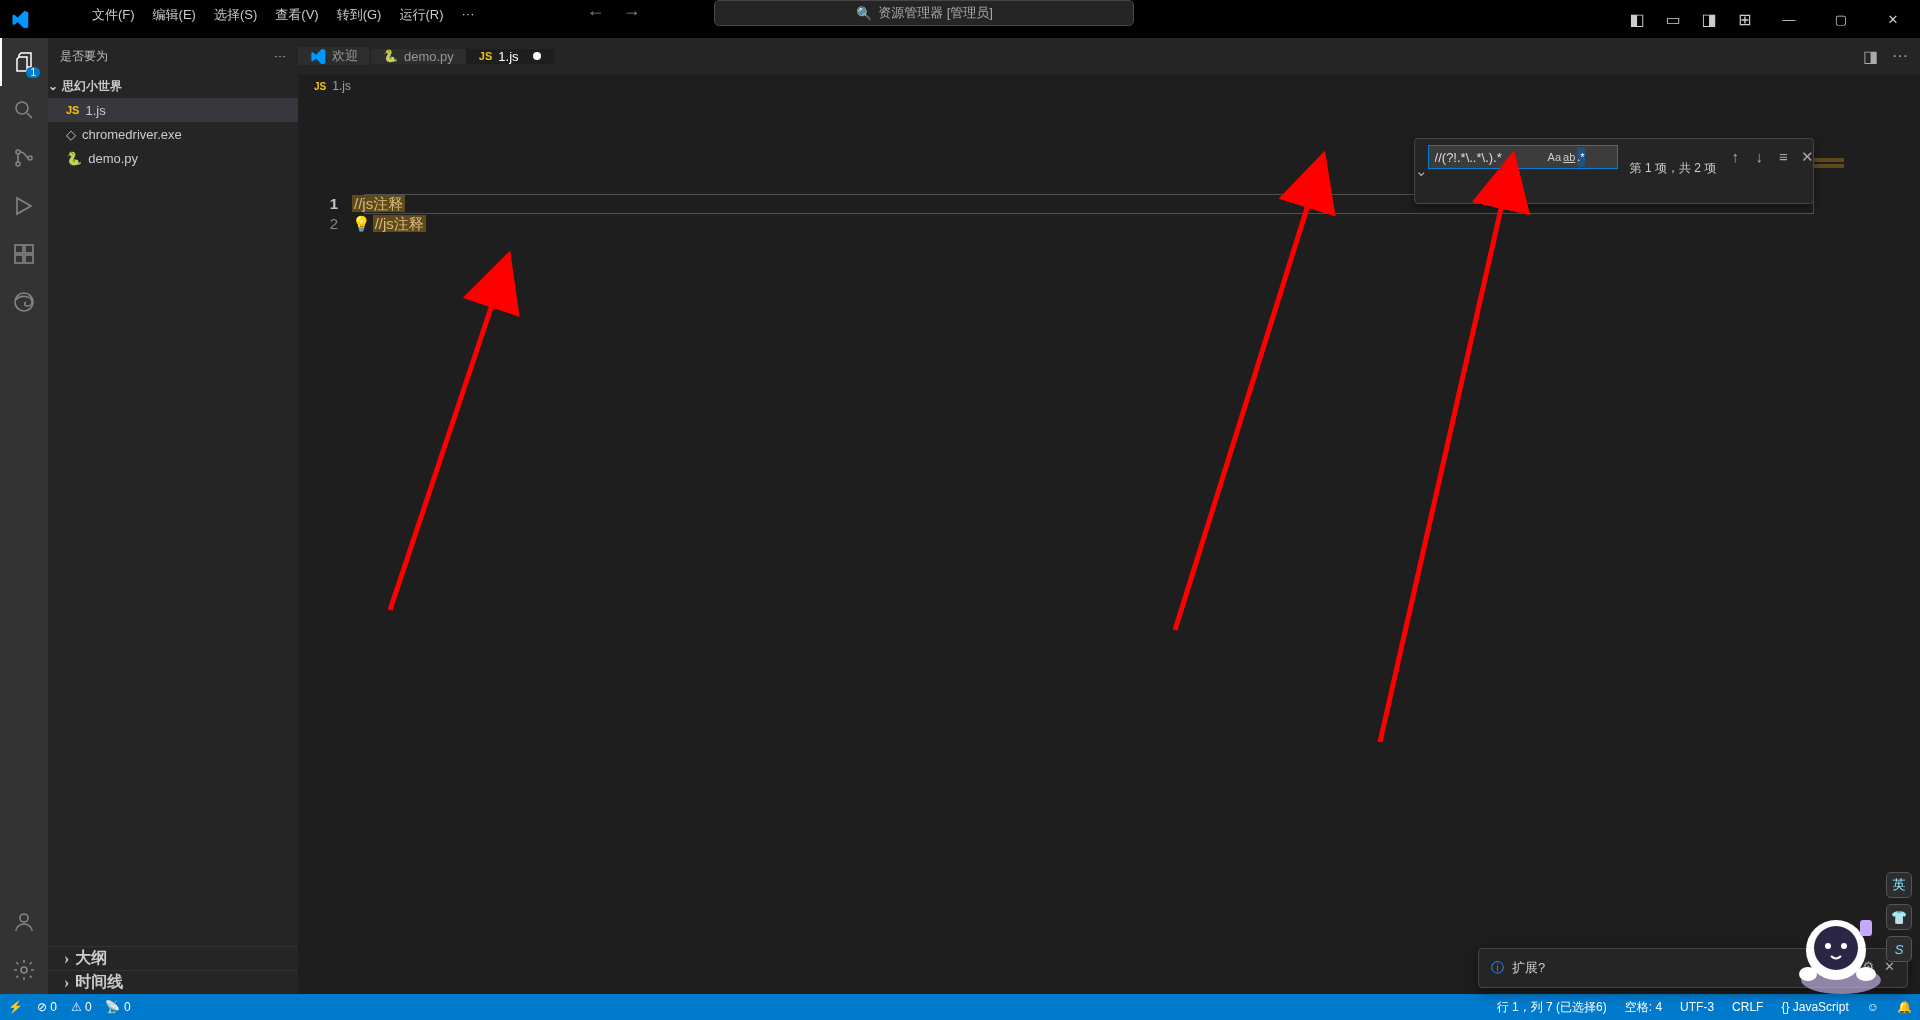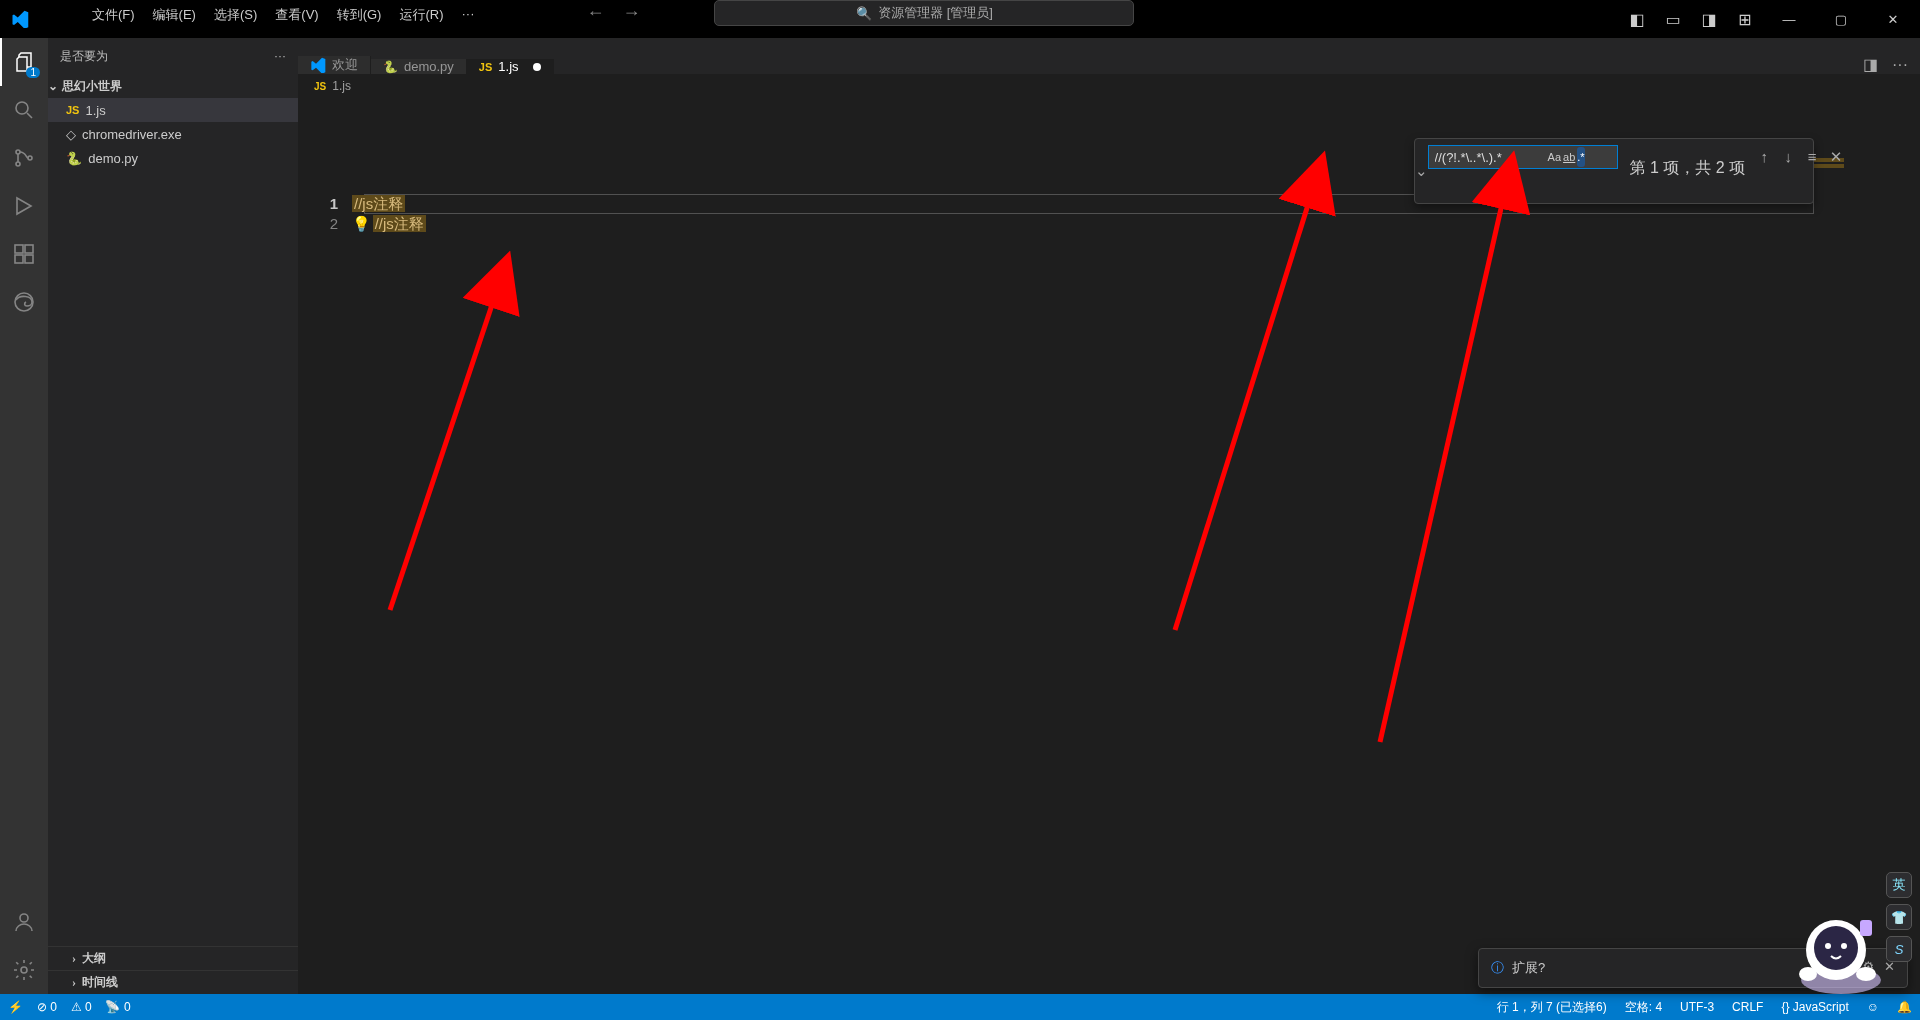--- a/index.html
+++ b/index.html
@@ -28,26 +28,26 @@
 
 .sidebar { position: absolute; top: 38px; left: 48px; width: 250px; bottom: 26px; background: #252526; color: #ccc; font-size: 13px; }
 .sidebar .sb-head { height: 36px; display: flex; align-items: center; justify-content: space-between; padding: 0 12px; color: #bbb; font-size: 12px; }
 .sidebar .sb-project { height: 24px; display: flex; align-items: center; padding: 0 0; font-weight: 600; font-size: 12px; }
 .sidebar .sb-project::before { content: "⌄"; margin-right: 4px; }
 .sidebar .file { height: 24px; display: flex; align-items: center; padding-left: 18px; gap: 6px; cursor: pointer; }
 .sidebar .file.active { background: #37373d; }
 .sidebar .ico-js { color: #f1c40f; font-weight: bold; font-size: 11px; }
 .sidebar .ico-exe { color: #cccccc; }
 .sidebar .ico-py { color: #4B8BBE; }
-.sidebar .sb-sec { position: absolute; left: 0; right: 0; height: 24px; display: flex; align-items: center; padding-left: 24px; border-top: 1px solid #333; font-size: 12px; font-weight: 600; font-family: Liberation Serif, serif; }
+.sidebar .sb-sec { position: absolute; left: 0; right: 0; height: 24px; display: flex; align-items: center; padding-left: 16px; border-top: 1px solid #333; font-size: 16px; font-weight: 600; font-family: Liberation Serif, serif; }
 .sidebar .sb-sec::before { content: "›"; margin-right: 6px; }
 
 
 .editor { position: absolute; top: 38px; left: 298px; right: 0; bottom: 26px; background: #1e1e1e; display: flex; flex-direction: column; }
-.tabs { height: 36px; background: #252526; display: flex; align-items: flex-end; }
+.tabs { height: 36px; background: #252526; display: flex; align-items: center; }
 .tab { display: flex; align-items: center; gap: 6px; padding: 0 12px; font-size: 13px; color: #969696; border-right: 1px solid #1e1e1e; background: #2d2d2d; cursor: pointer; }
 .tab.active { background: #1e1e1e; color: #fff; }
 .tab .dot { width: 8px; height: 8px; border-radius: 50%; background: #fff; margin-left: 8px; }
 .tabs .spacer { flex: 1; }
 .tabs .tab-ctl { display: flex; align-items: center; gap: 14px; padding: 0 12px; color: #aaa; }
 .breadcrumb { height: 24px; display: flex; align-items: center; padding-left: 16px; font-size: 12px; color: #a0a0a0; gap: 6px; }
 .code { flex: 1; position: relative; font-family: Consolas, monospace; font-size: 15px; }
 .gutter { position: absolute; top: 96px; left: 0; width: 60px; text-align: right; color: #858585; padding-right: 20px; line-height: 20px; }
 .gutter .ln { height: 20px; }
 .gutter .ln.cur { color: #c6c6c6; font-weight: 600; }
@@ -62,21 +62,21 @@
 .minimap .mstrip { width: 30px; height: 4px; background: #5e4a1a; margin-bottom: 2px; }
 
 
 .find { position: absolute; top: 40px; right: 106px; width: 400px; background: #252526; border: 1px solid #454545; border-radius: 4px; box-shadow: 0 4px 10px rgba(0,0,0,.4); display: flex; flex-direction: column; padding: 4px 6px 4px 0; z-index: 10; }
 .find .row { display: flex; align-items: center; height: 28px; gap: 4px; }
 .find .toggle { width: 16px; height: 56px; display: flex; align-items: center; justify-content: center; color: #aaa; cursor: pointer; }
 .find input { flex: 1; background: #3c3c3c; border: 1px solid #007fd4; color: #ddd; height: 24px; padding: 0 6px; font-size: 13px; outline: none; }
 .find .row2 input { border: 1px solid transparent; }
 .find .opt { width: 22px; height: 20px; display: flex; align-items: center; justify-content: center; color: #ccc; font-size: 11px; border-radius: 3px; cursor: pointer; }
 .find .opt.on { background: #245184; color: #fff; }
-.find .info { font-size: 16px; color: #ccc; white-space: nowrap; padding: 0 4px; margin-top: 23px; }
+.find .info { font-size: 12px; color: #ccc; white-space: nowrap; padding: 0 4px; margin-top: 23px; }
 .find .nav { display: flex; gap: 2px; color: #aaa; }
 .find .nav span { width: 22px; text-align: center; cursor: pointer; }
 .find .body { display: flex; flex: 1; flex-direction: column; }
 
 
 .notif { position: absolute; right: 12px; bottom: 32px; width: 430px; background: #252526; border: 1px solid #454545; border-radius: 4px; padding: 10px 12px; font-size: 13px; color: #ccc; box-shadow: 0 4px 12px rgba(0,0,0,.5); z-index: 20; }
 .notif .nrow { display: flex; align-items: flex-start; gap: 8px; }
 .notif .nicon { color: #3794ff; }
 .notif .close { margin-left: auto; display: flex; gap: 10px; color: #aaa; }
 

